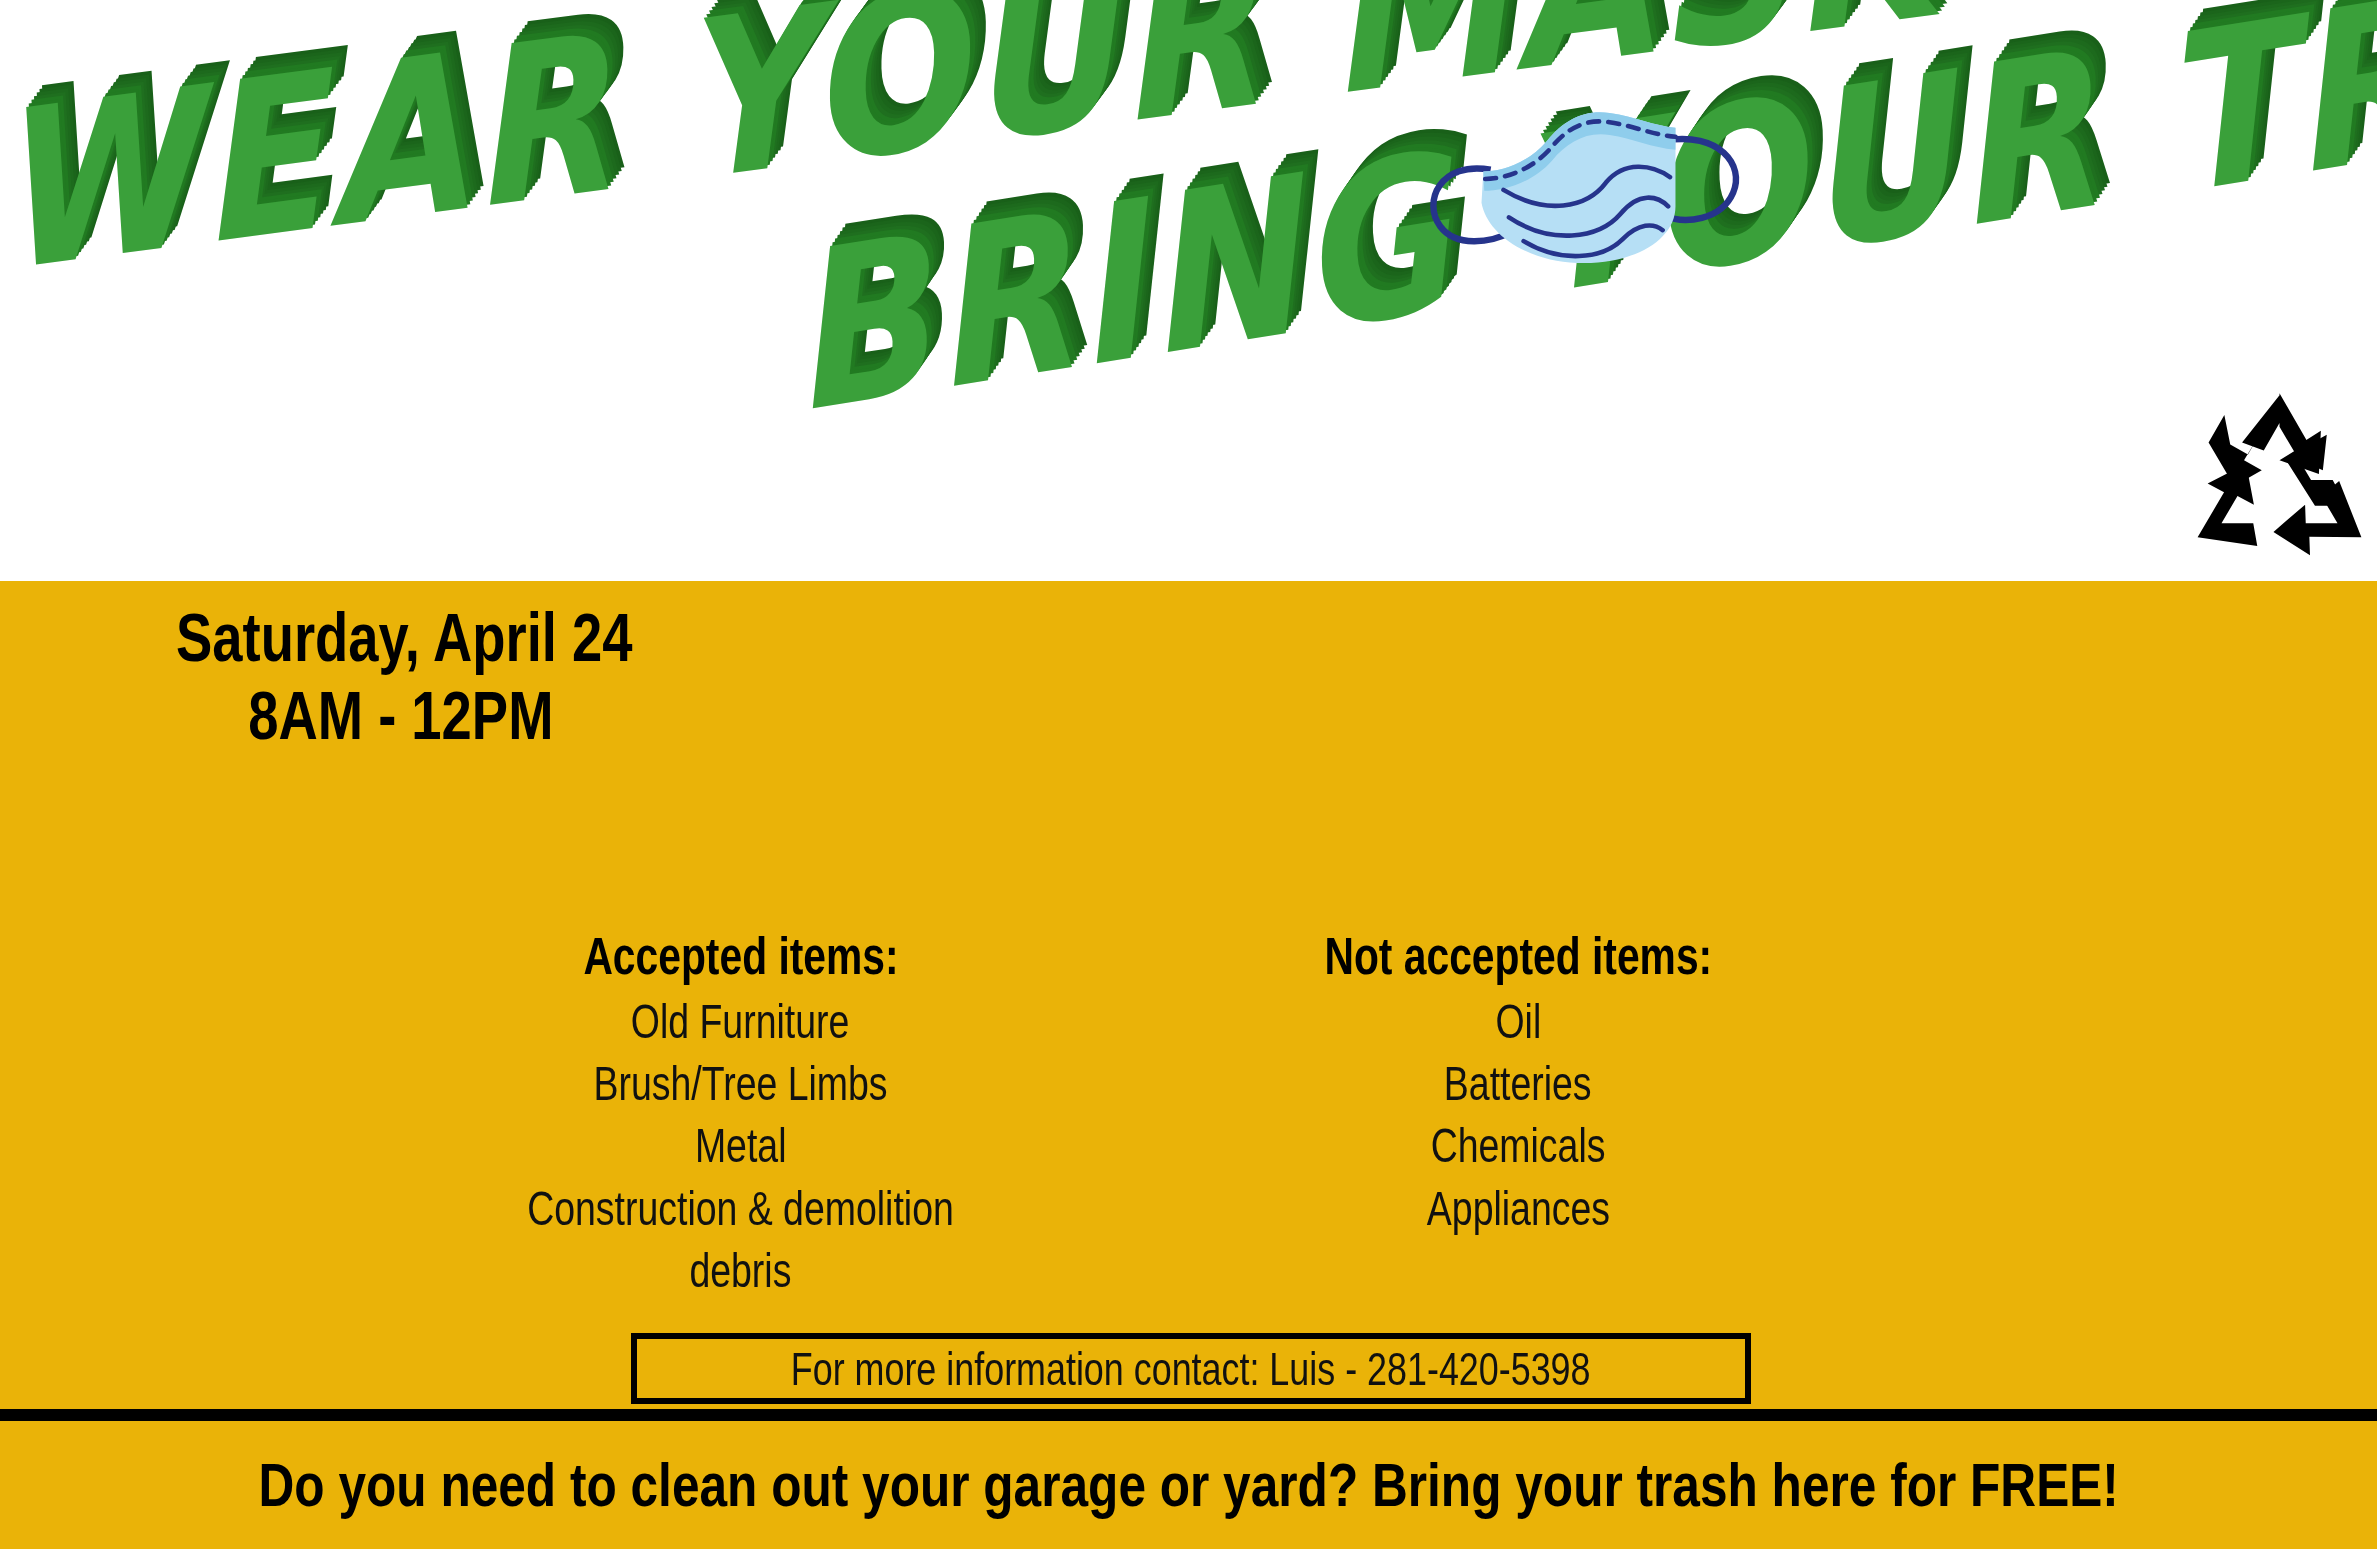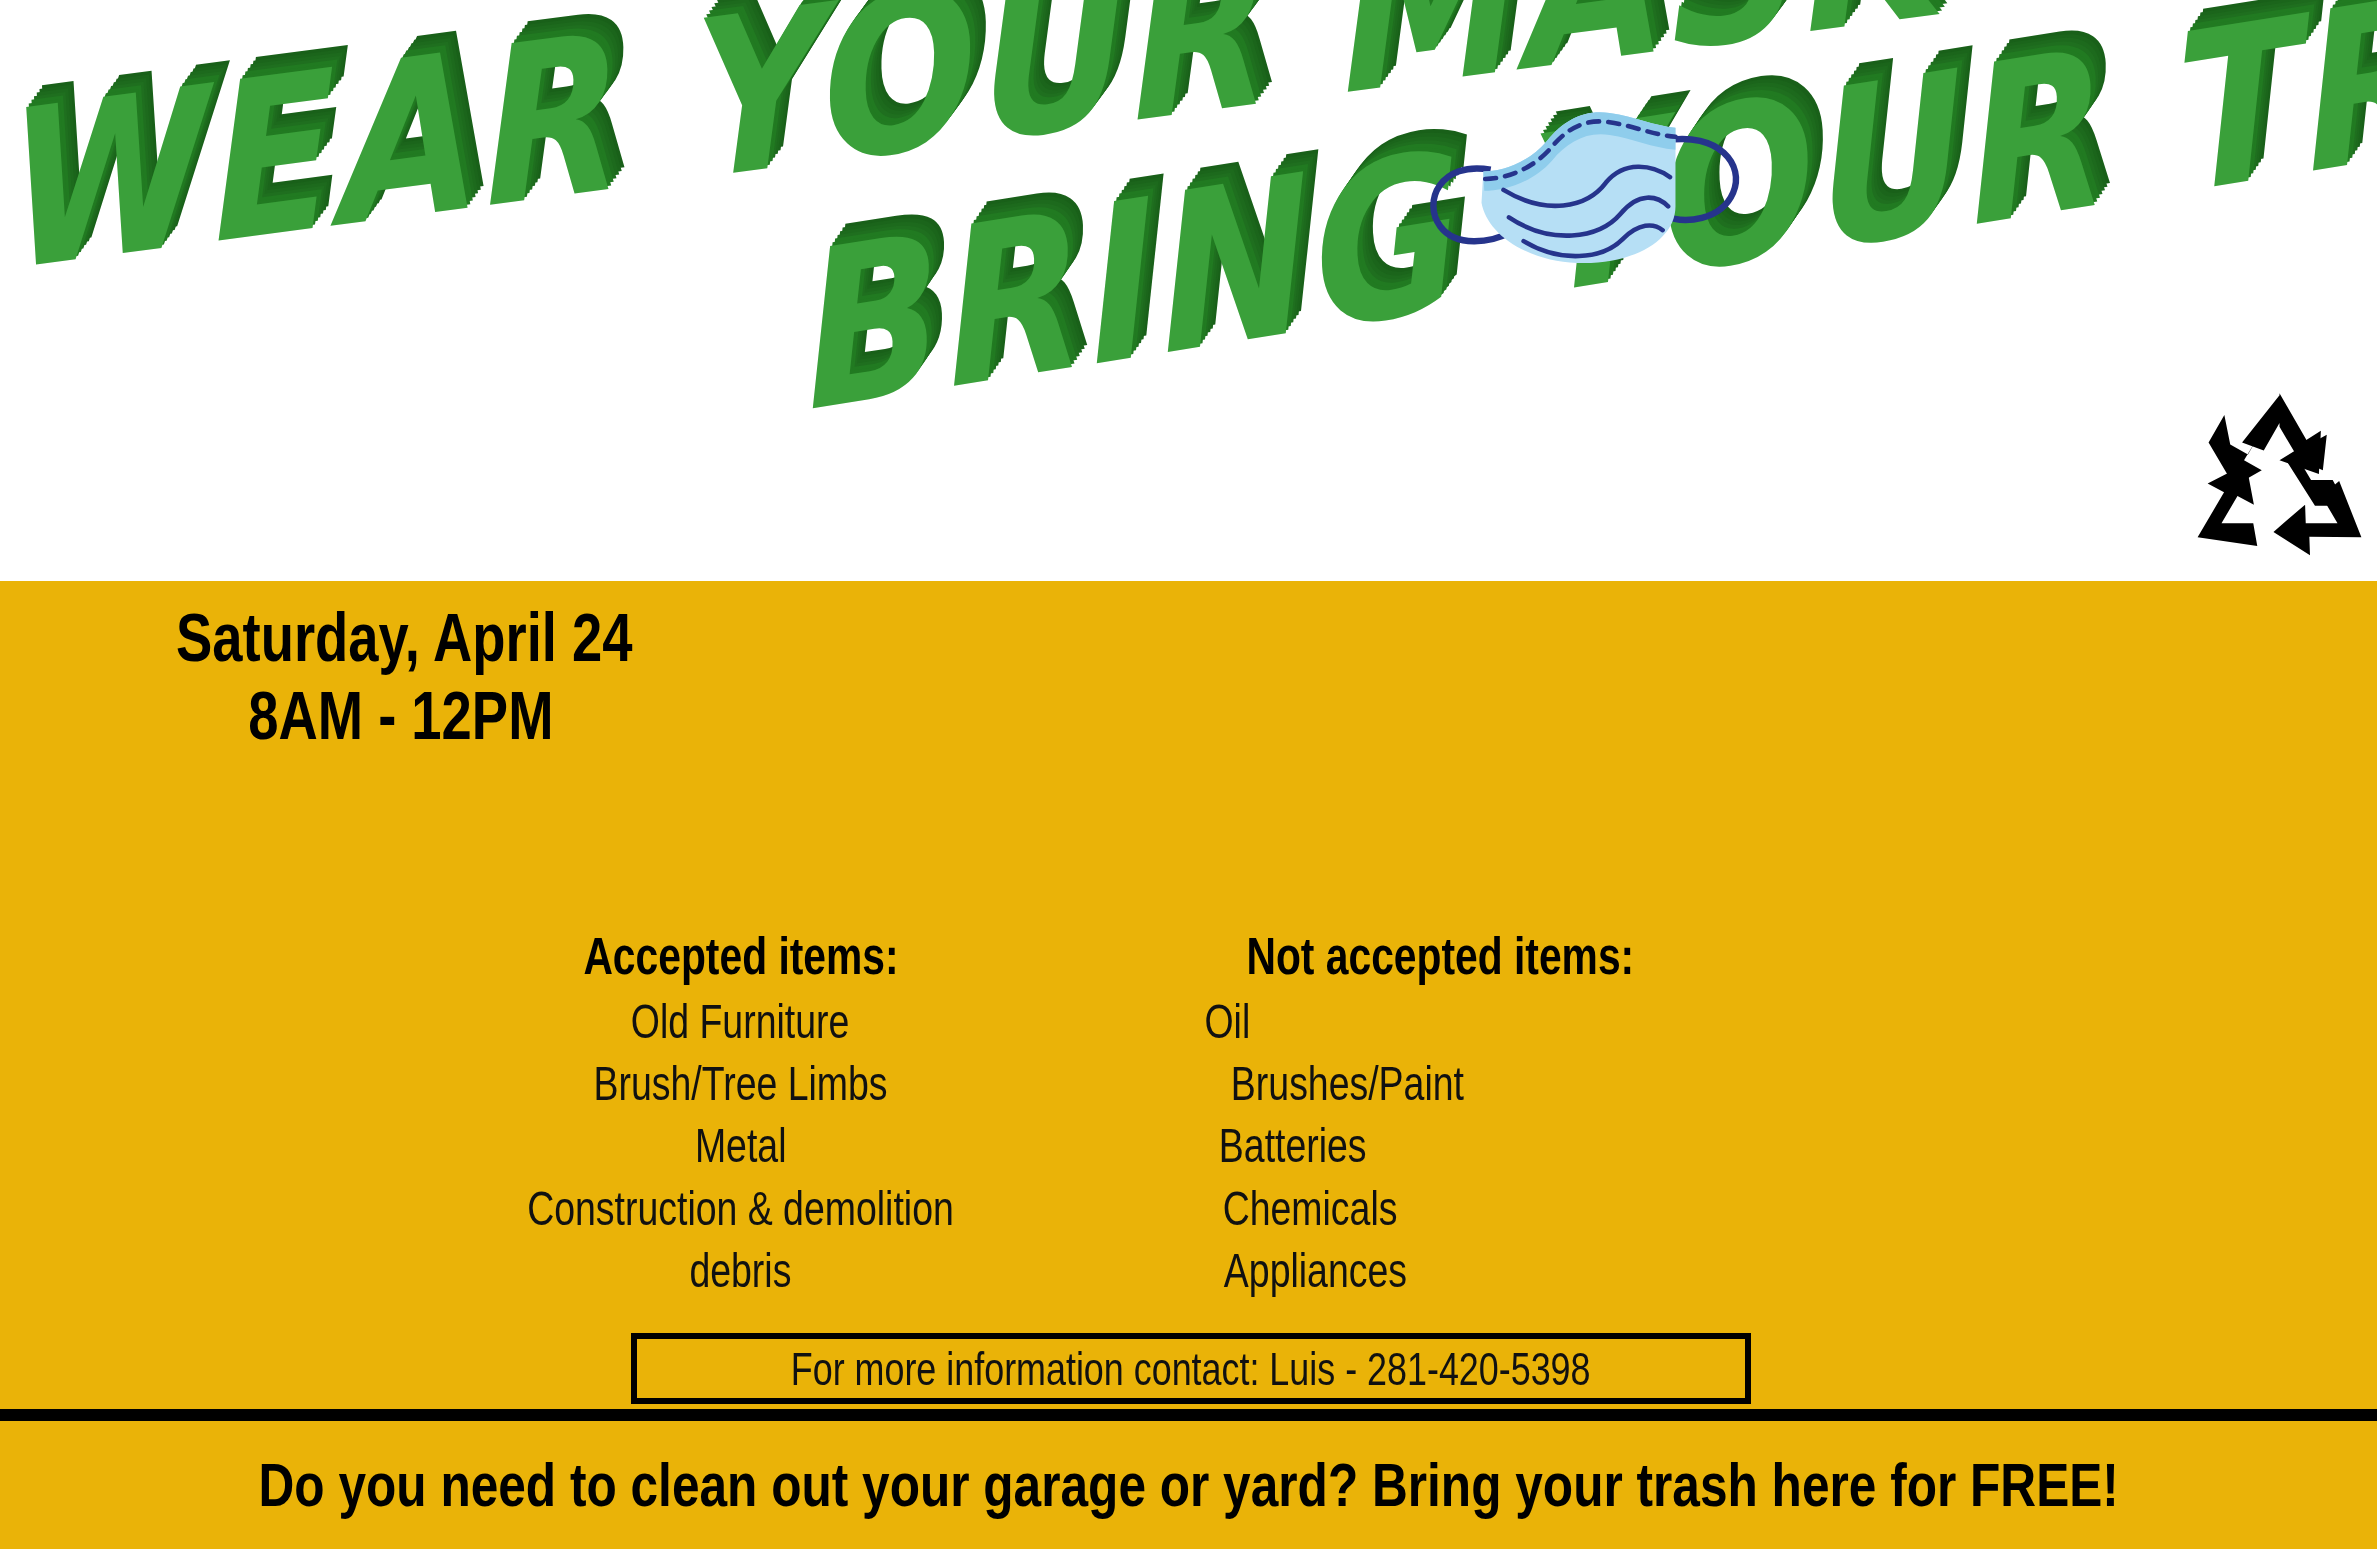--- a/index.html
+++ b/index.html
@@ -139,21 +139,21 @@
     left: 0;
     top: 347px;
     width: 2377px;
     height: 457px;
   }
   .list-col {
     position: absolute;
     top: 0;
   }
   #accepted-col { left: 402px; width: 677px; text-align: center; }
-  #not-accepted-col { left: 1198px; width: 640px; text-align: left; }
+  #not-accepted-col { left: 1198px; width: 640px; text-align: center; }
 
   .list-title {
     font-size: 51px;
     line-height: 1.12;
     margin-bottom: 5.5px;
   }
   .list-item {
     font-size: 48px;
     line-height: 1.30;
   }
@@ -298,21 +298,20 @@
         <div class="list-item"><span class="cond-light" style="display:inline-block;">Metal</span></div>
         <div class="list-item"><span class="cond-light" style="display:inline-block;">Construction &amp; demolition</span></div>
         <div class="list-item"><span class="cond-light" style="display:inline-block;">debris</span></div>
       </div>
 
       <div class="list-col" id="not-accepted-col">
         <div class="list-title">
           <span class="cond-bold" style="display:inline-block;">Not accepted items:</span>
         </div>
         <div class="list-item"><span class="cond-light" style="display:inline-block;">Oil</span></div>
-        <div class="list-item"><span class="cond-light" style="display:inline-block;">Brushes/Paint</span></div>
         <div class="list-item"><span class="cond-light" style="display:inline-block;">Batteries</span></div>
         <div class="list-item"><span class="cond-light" style="display:inline-block;">Chemicals</span></div>
         <div class="list-item"><span class="cond-light" style="display:inline-block;">Appliances</span></div>
       </div>
     </div>
 
     <div id="contact-box">
       <span id="contact-text" class="cond-light" style="display:inline-block;">For more information contact: Luis - 281-420-5398</span>
     </div>
 

